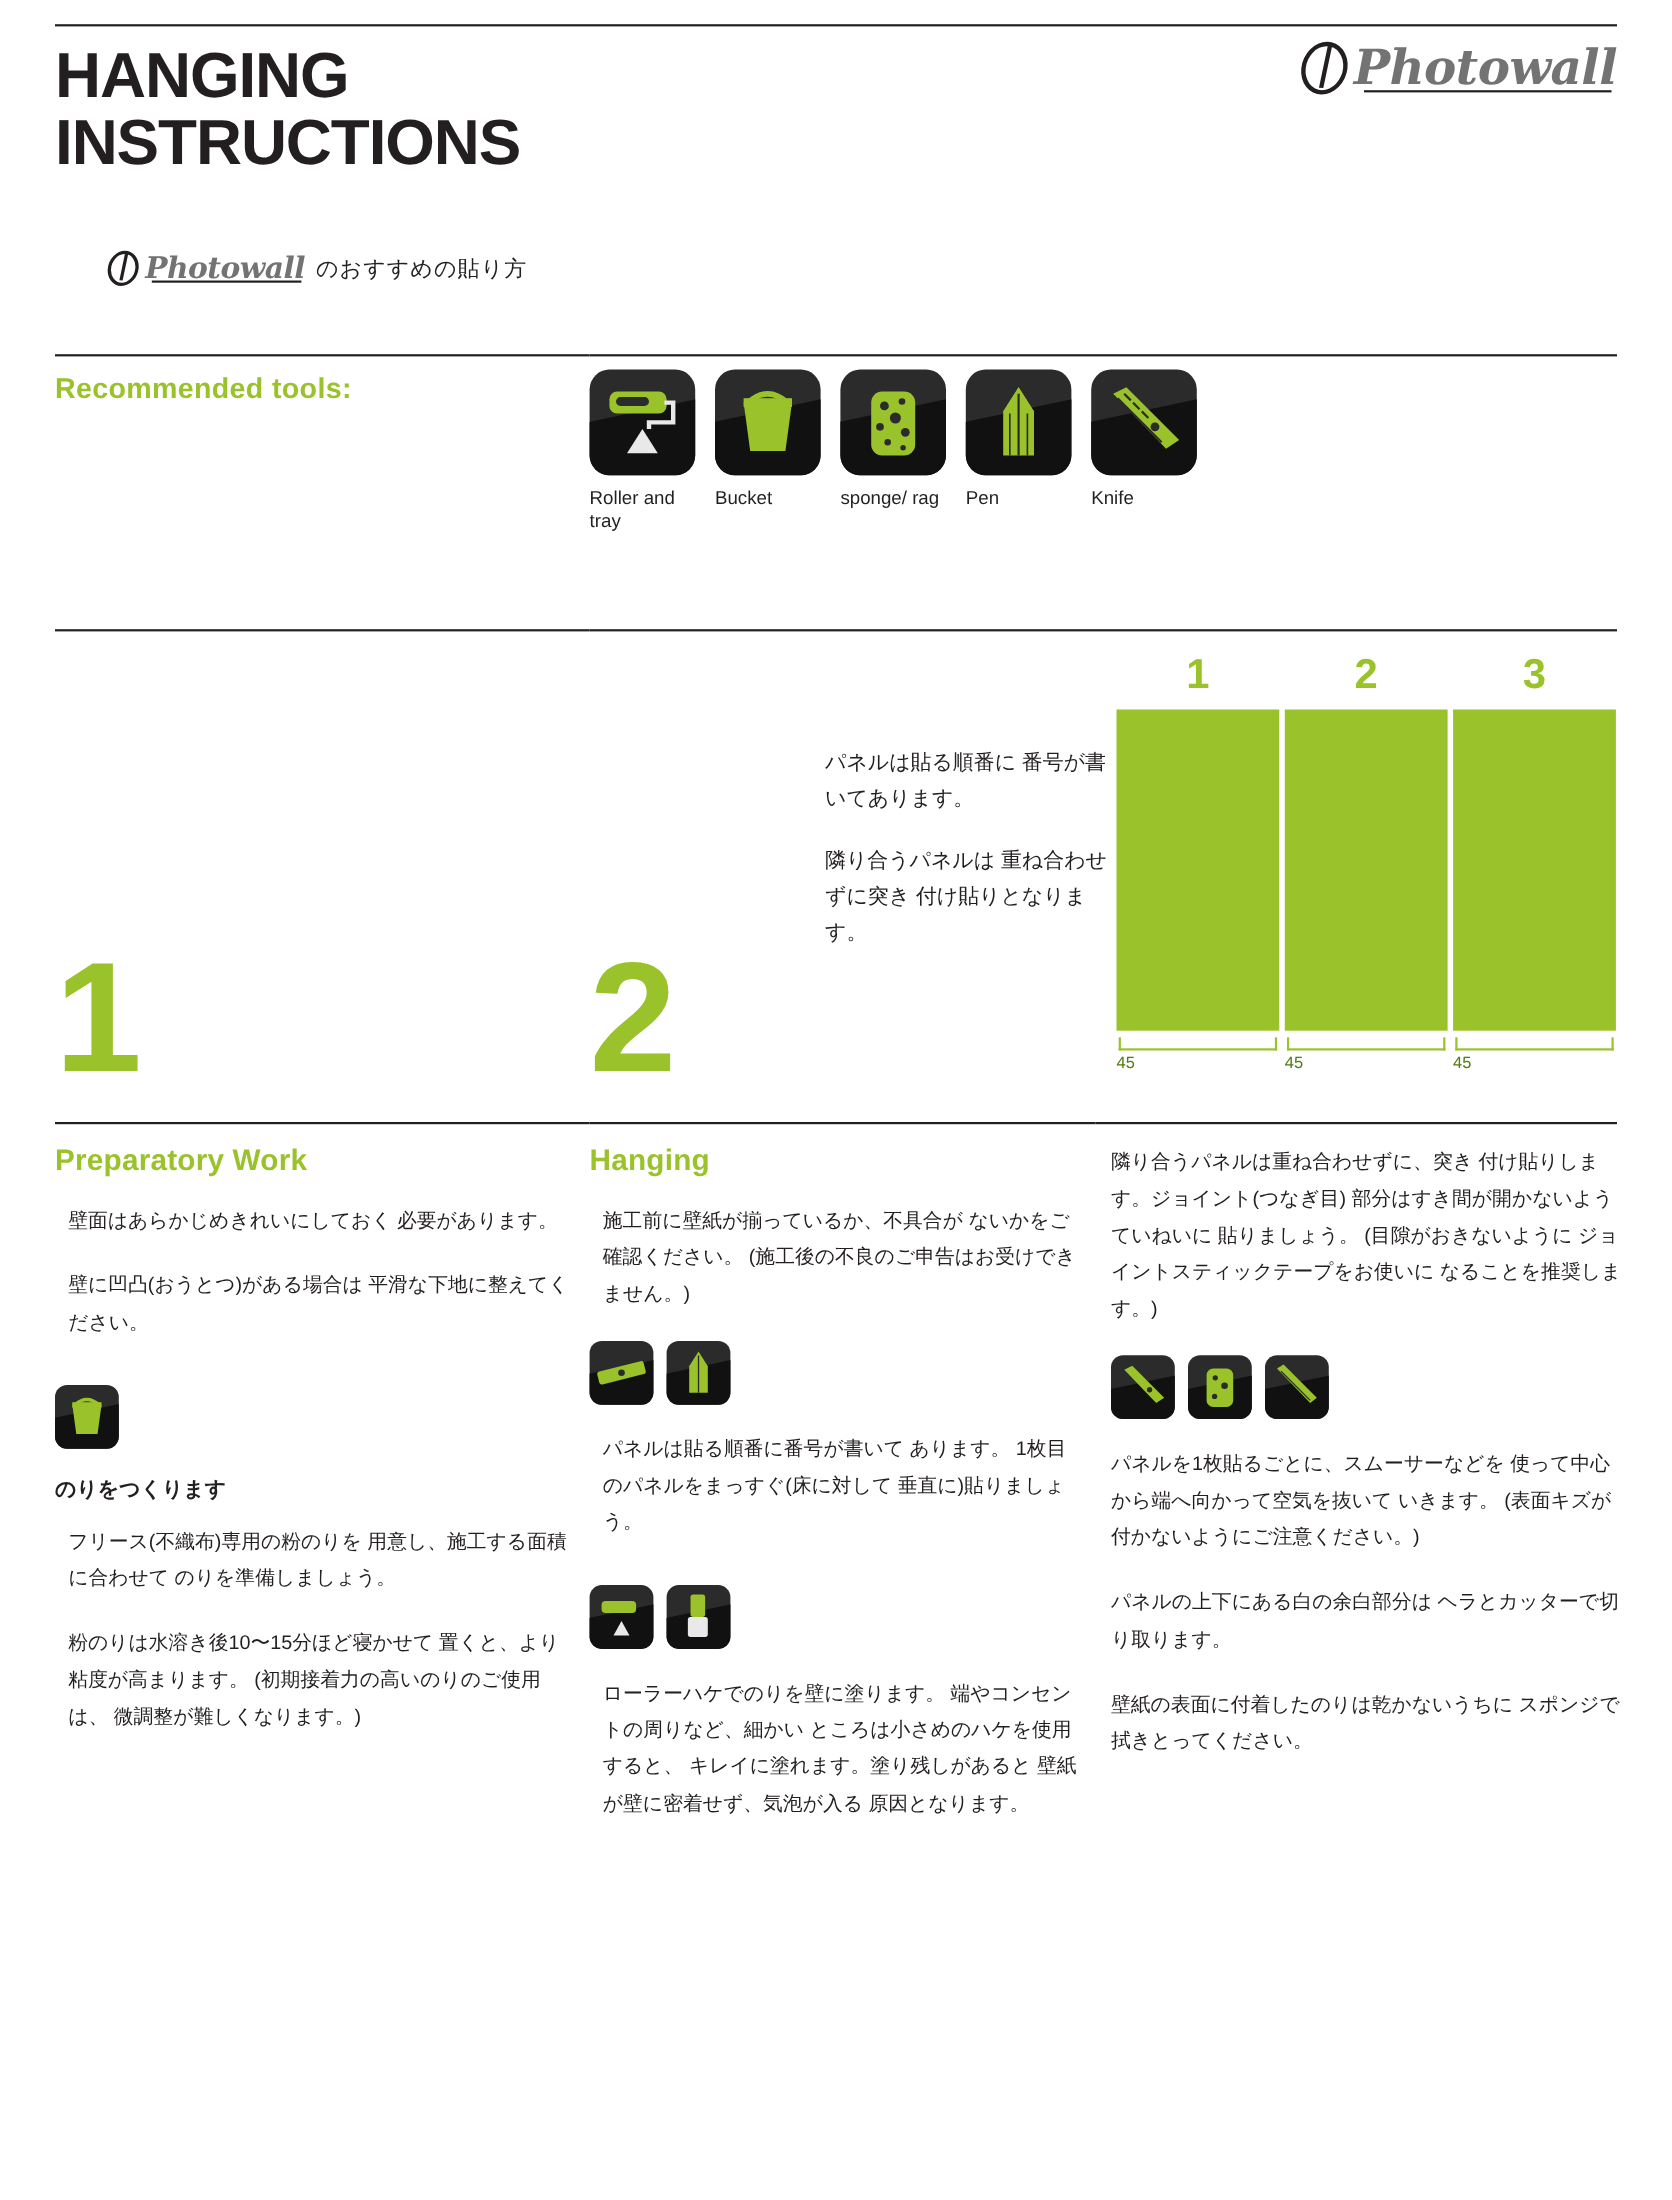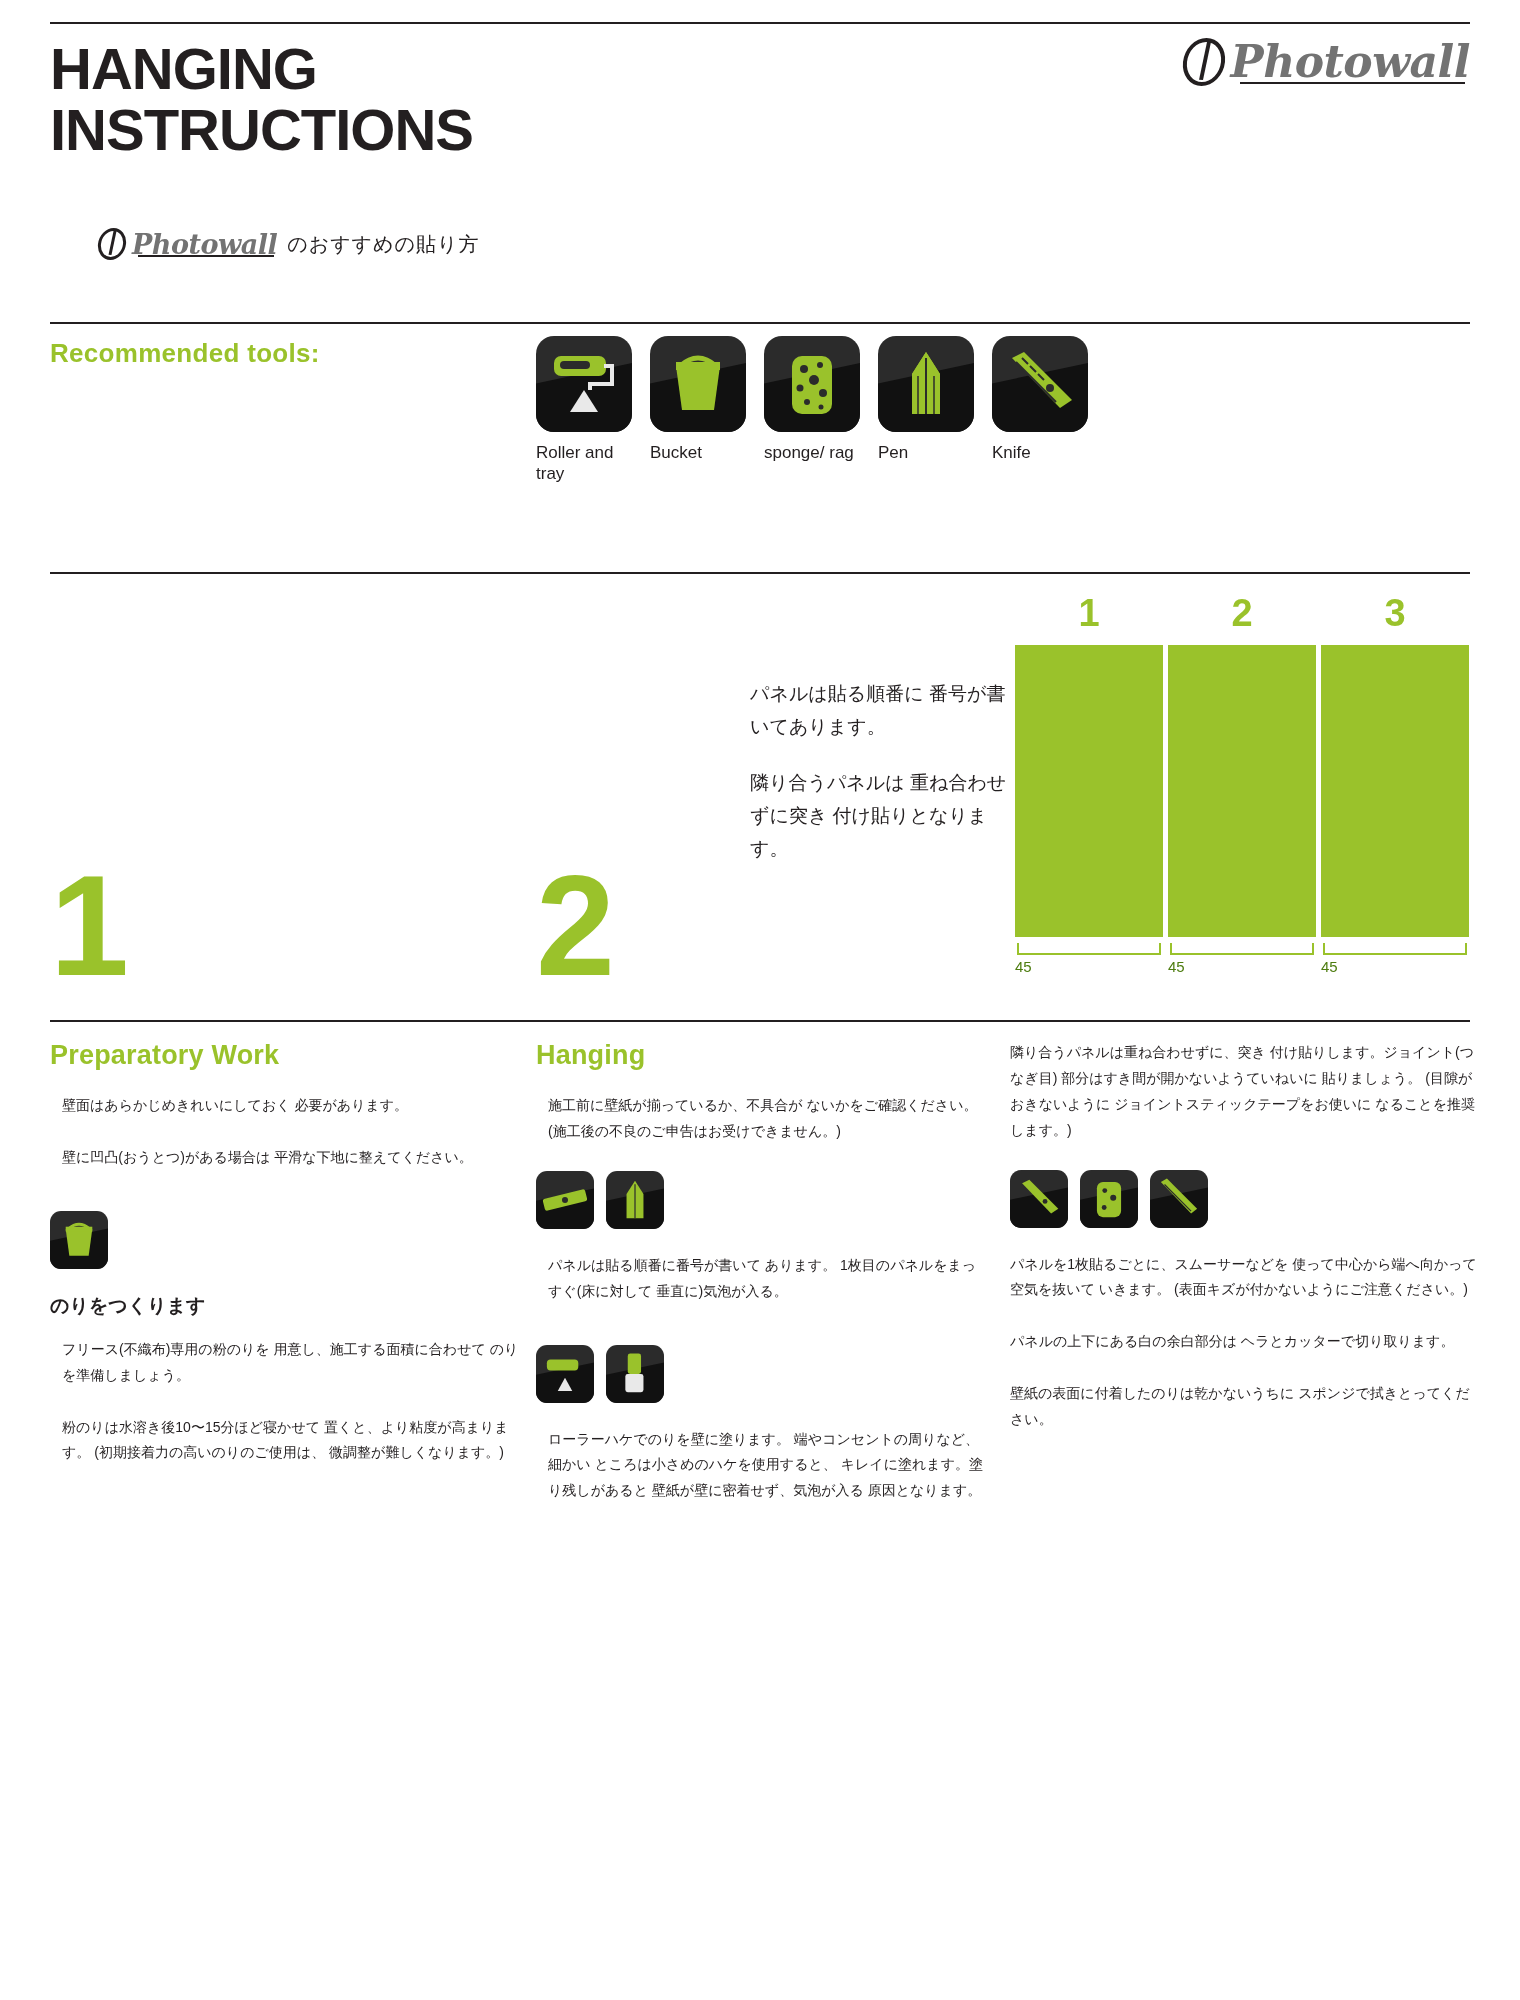--- a/index.html
+++ b/index.html
@@ -277,21 +277,21 @@
   .col3 { left: 1010px; width: 470px; }
 
   .col-title {
     font-size: 27px;
     font-weight: bold;
     color: #9ac22b;
     margin: 0 0 22px 0;
     letter-spacing: 0.2px;
   }
   .body-text {
-    font-size: 14px;
+    font-size: 18px;
     line-height: 1.85;
     color: #231f20;
     margin: 0 0 26px 0;
   }
   .body-text.indent { padding-left: 12px; }
   .bold-line {
     font-size: 19px;
     font-weight: bold;
     margin: 0 0 18px 0;
     color: #231f20;
@@ -477,21 +477,21 @@
           <circle cx="48" cy="48" r="5" fill="#2b2b2b"></circle>
         </svg>
       </div>
       <div class="mini-icon">
         <svg class="glyph" viewBox="0 0 96 96">
           <path d="M48 16 l14 22 v40 h-28 v-40 z" fill="#9ac22b"></path>
           <path d="M48 22 v56" stroke="#2b2b2b" stroke-width="2"></path>
         </svg>
       </div>
     </div>
-    <p class="body-text indent">パネルは貼る順番に番号が書いて あります。 1枚目のパネルをまっすぐ(床に対して 垂直に)気泡が入る。</p>
+    <p class="body-text indent">パネルは貼る順番に番号が書いて あります。 1枚目のパネルをまっすぐ(床に対して 垂直に)貼りましょう。</p>
     <div class="spacer-sm"></div>
     <div class="icon-row">
       <div class="mini-icon">
         <svg class="glyph" viewBox="0 0 96 96">
           <rect x="18" y="24" width="52" height="18" rx="6" fill="#9ac22b"></rect>
           <path d="M48 54 l12 22 h-24 z" fill="#e9e9e9"></path>
         </svg>
       </div>
       <div class="mini-icon">
         <svg class="glyph" viewBox="0 0 96 96">

